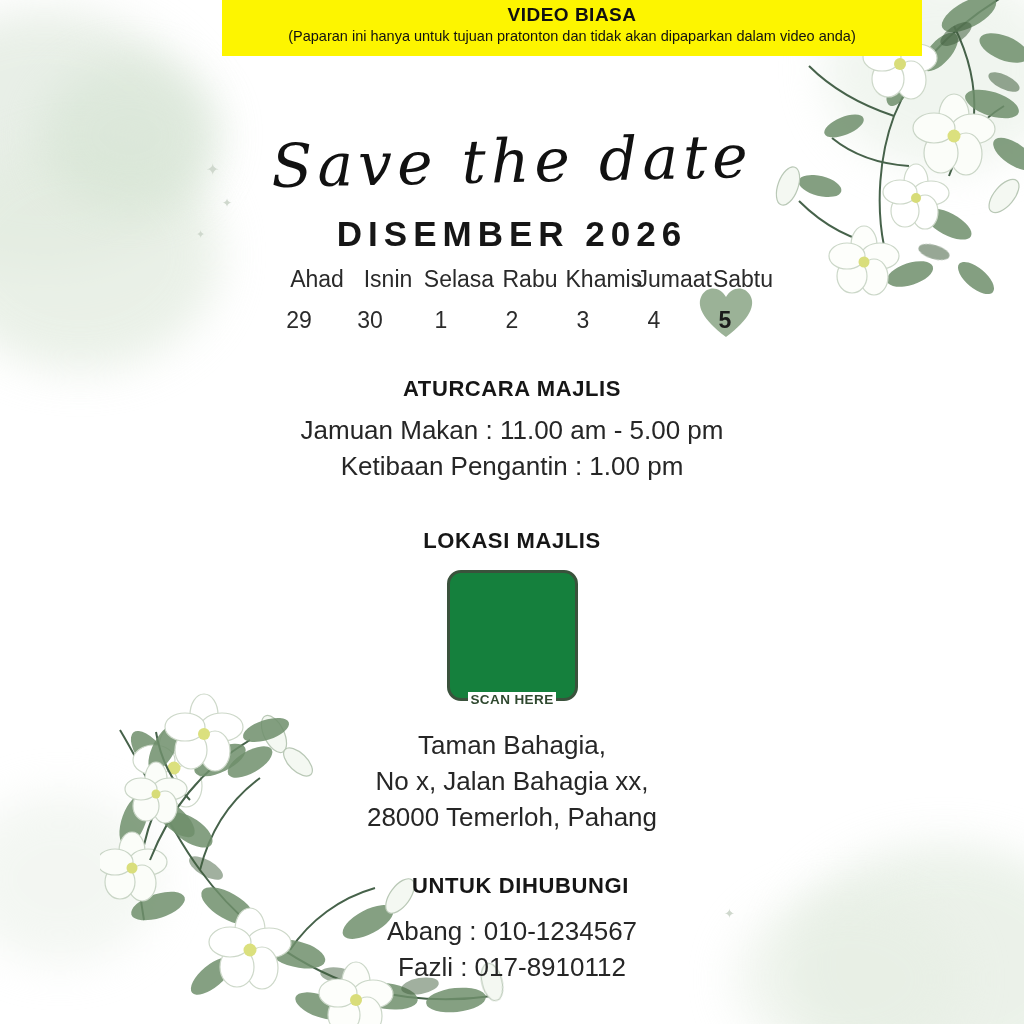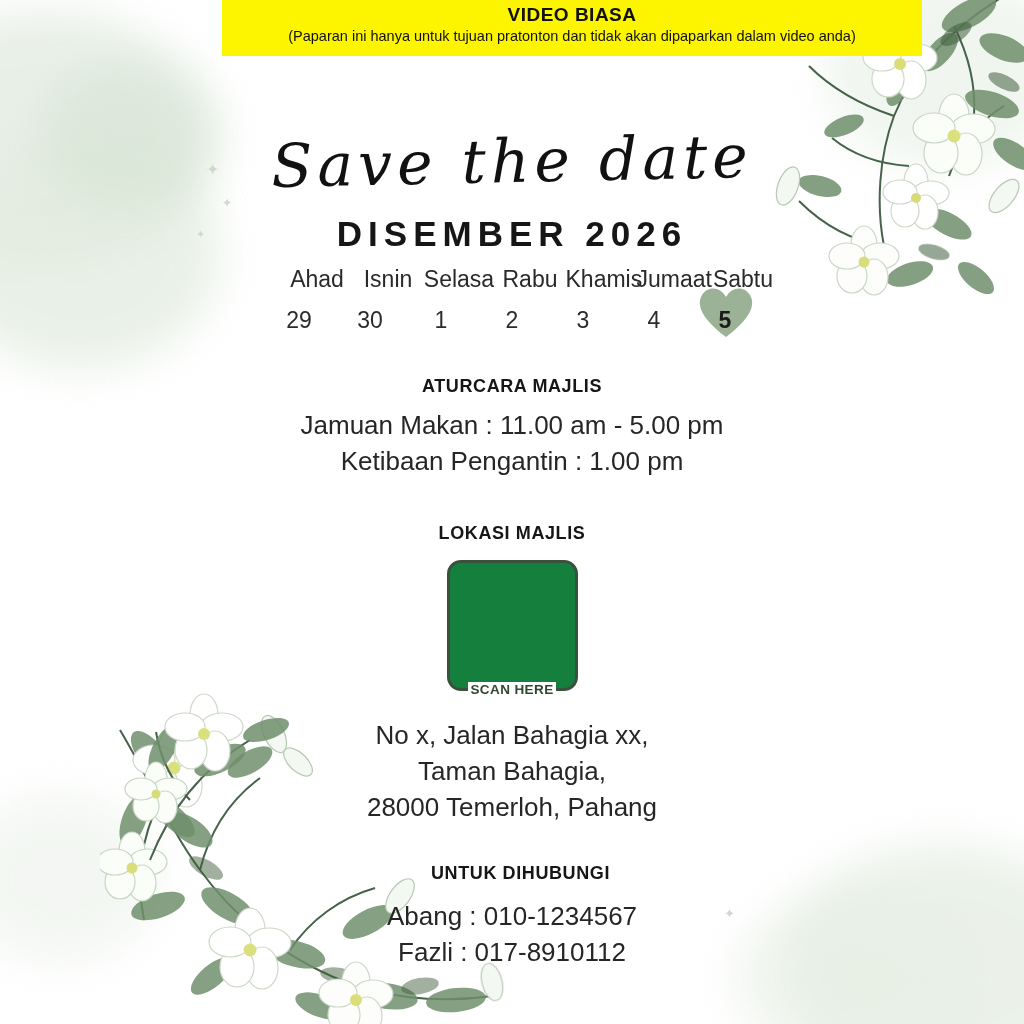--- a/index.html
+++ b/index.html
@@ -112,21 +112,21 @@
     align-items: flex-end;
     font-size: 23px;
     color: #2b2b2b;
   }
   #dates .n { width: 71px; text-align: center; position: relative; }
   .heart-wrap { position: relative; width: 71px; display:flex; align-items:center; justify-content:center; }
   .heart-wrap svg { position: absolute; left: 4px; top: -26px; z-index: 0; }
   .heart-wrap span { position: relative; z-index: 2; font-weight: bold; color:#1b1b1b; }
 
   .h-sec {
-    font-size: 18px;
+    font-size: 22px;
     font-weight: bold;
     letter-spacing: .6px;
     color: #161616;
   }
   .p-line {
     font-size: 26px;
     color: #262626;
     line-height: 36px;
   }
   #aturcara-h { margin-top: 42px; }
@@ -404,22 +404,22 @@
     <div class="p-line" id="aturcara-l1">Jamuan Makan : 11.00 am - 5.00 pm</div>
     <div class="p-line">Ketibaan Pengantin : 1.00 pm</div>
 
     <div class="h-sec" id="lokasi-h">LOKASI MAJLIS</div>
 
     <div id="qr">
       <div id="qr-label">SCAN HERE</div>
     </div>
 
     <div id="addr">
+      <div class="p-line">Taman Bahagia,</div>
       <div class="p-line">No x, Jalan Bahagia xx,</div>
-      <div class="p-line">Taman Bahagia,</div>
       <div class="p-line">28000 Temerloh, Pahang</div>
     </div>
 
     <div class="h-sec" id="contact-h">UNTUK DIHUBUNGI</div>
     <div class="p-line" id="contact-l1">Abang : 010-1234567</div>
     <div class="p-line">Fazli : 017-8910112</div>
   </div>
 
   <div id="banner">
     <div class="b1">VIDEO BIASA</div>

